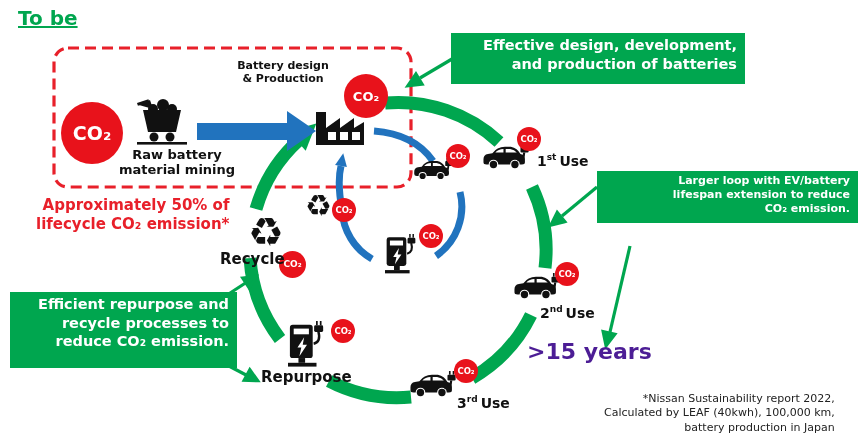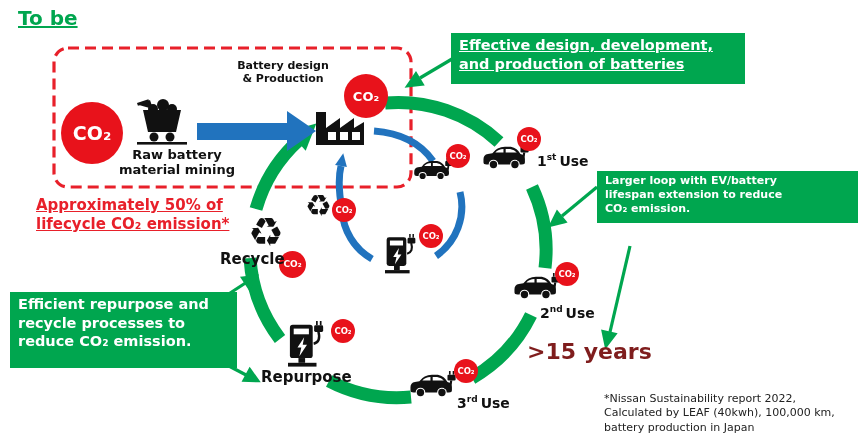--- a/index.html
+++ b/index.html
@@ -1,35 +1,35 @@
 <!DOCTYPE html>
 <html><head>
 <meta charset="utf-8">
 <style>
   html,body{margin:0;padding:0;background:#fff;}
   #stage{position:relative;width:862px;height:447px;background:#fff;overflow:hidden;
          font-family:"DejaVu Sans","Liberation Sans",sans-serif;}
   #gfx{position:absolute;left:0;top:0;}
-  .abs{position:absolute;}
+  .abs{position:absolute;text-align:right;}
   .title{color:#00A64F;font-weight:bold;font-size:20px;text-decoration:underline;}
   .blk{color:#111;font-weight:bold;}
   .center{text-align:center;line-height:1.15;}
-  .rednote{color:#E8202A;font-weight:bold;font-size:15px;line-height:1.25;text-decoration:underline;}
+  .rednote{color:#E8202A;font-weight:bold;font-size:15px;line-height:1.25;}
   .callout{background:#00A64F;color:#fff;font-weight:bold;line-height:1.28;
            padding:3px 8px;box-sizing:border-box;}
   .co2{background:#E8121B;color:#fff;font-weight:bold;border-radius:50%;
        display:flex;align-items:center;justify-content:center;line-height:1;}
   .co2-big{width:62px;height:62px;font-size:19px;}
   .co2-med{width:44px;height:44px;font-size:13px;}
   .co2-sm{width:24px;height:24px;font-size:8.5px;}
   .co2-rec{width:27px;height:27px;font-size:9px;}
   .uselab{font-weight:bold;color:#111;font-size:14px;}
   .uselab sup{font-size:9px;margin-right:3px;}
   .years-blue{color:#2173BE;font-weight:bold;font-size:16px;}
-  .years-green{color:#7f1d1d;font-weight:bold;font-size:22px;}
+  .years-green{color:#4c1d95;font-weight:bold;font-size:22px;}
   .cyclelab{color:#111;font-weight:bold;font-size:15px;}
   .recycle-glyph{color:#111;line-height:1;}
   .footnote{color:#222;font-size:11px;line-height:1.3;}
 </style>
 </head>
 <body>
 
 <div id="stage">
 
   <svg id="gfx" width="862" height="447" viewBox="0 0 862 447">
@@ -179,21 +179,21 @@
   <div class="abs blk center" style="left:113px;top:148px;width:128px;font-size:13px;">
     <div>Raw battery</div>
     <div>material mining</div>
   </div>
 
   <div class="abs rednote" style="left:36px;top:196px;">
     <div>Approximately 50% of</div>
     <div>lifecycle CO₂ emission*</div>
   </div>
 
-  <div class="abs callout" style="left:451px;top:33px;width:294px;height:51px;font-size:14.5px;text-decoration:underline;">
+  <div class="abs callout" style="left:451px;top:33px;width:294px;height:51px;font-size:14.5px;">
     <div>Effective design, development,</div>
     <div>and production of batteries</div>
   </div>
   <div class="abs callout" style="left:597px;top:171px;width:261px;height:52px;font-size:11px;">
     <div>Larger loop with EV/battery</div>
     <div>lifespan extension to reduce</div>
     <div>CO₂ emission.</div>
   </div>
   <div class="abs callout" style="left:10px;top:292px;width:227px;height:76px;font-size:14.5px;">
     <div>Efficient repurpose and</div>

